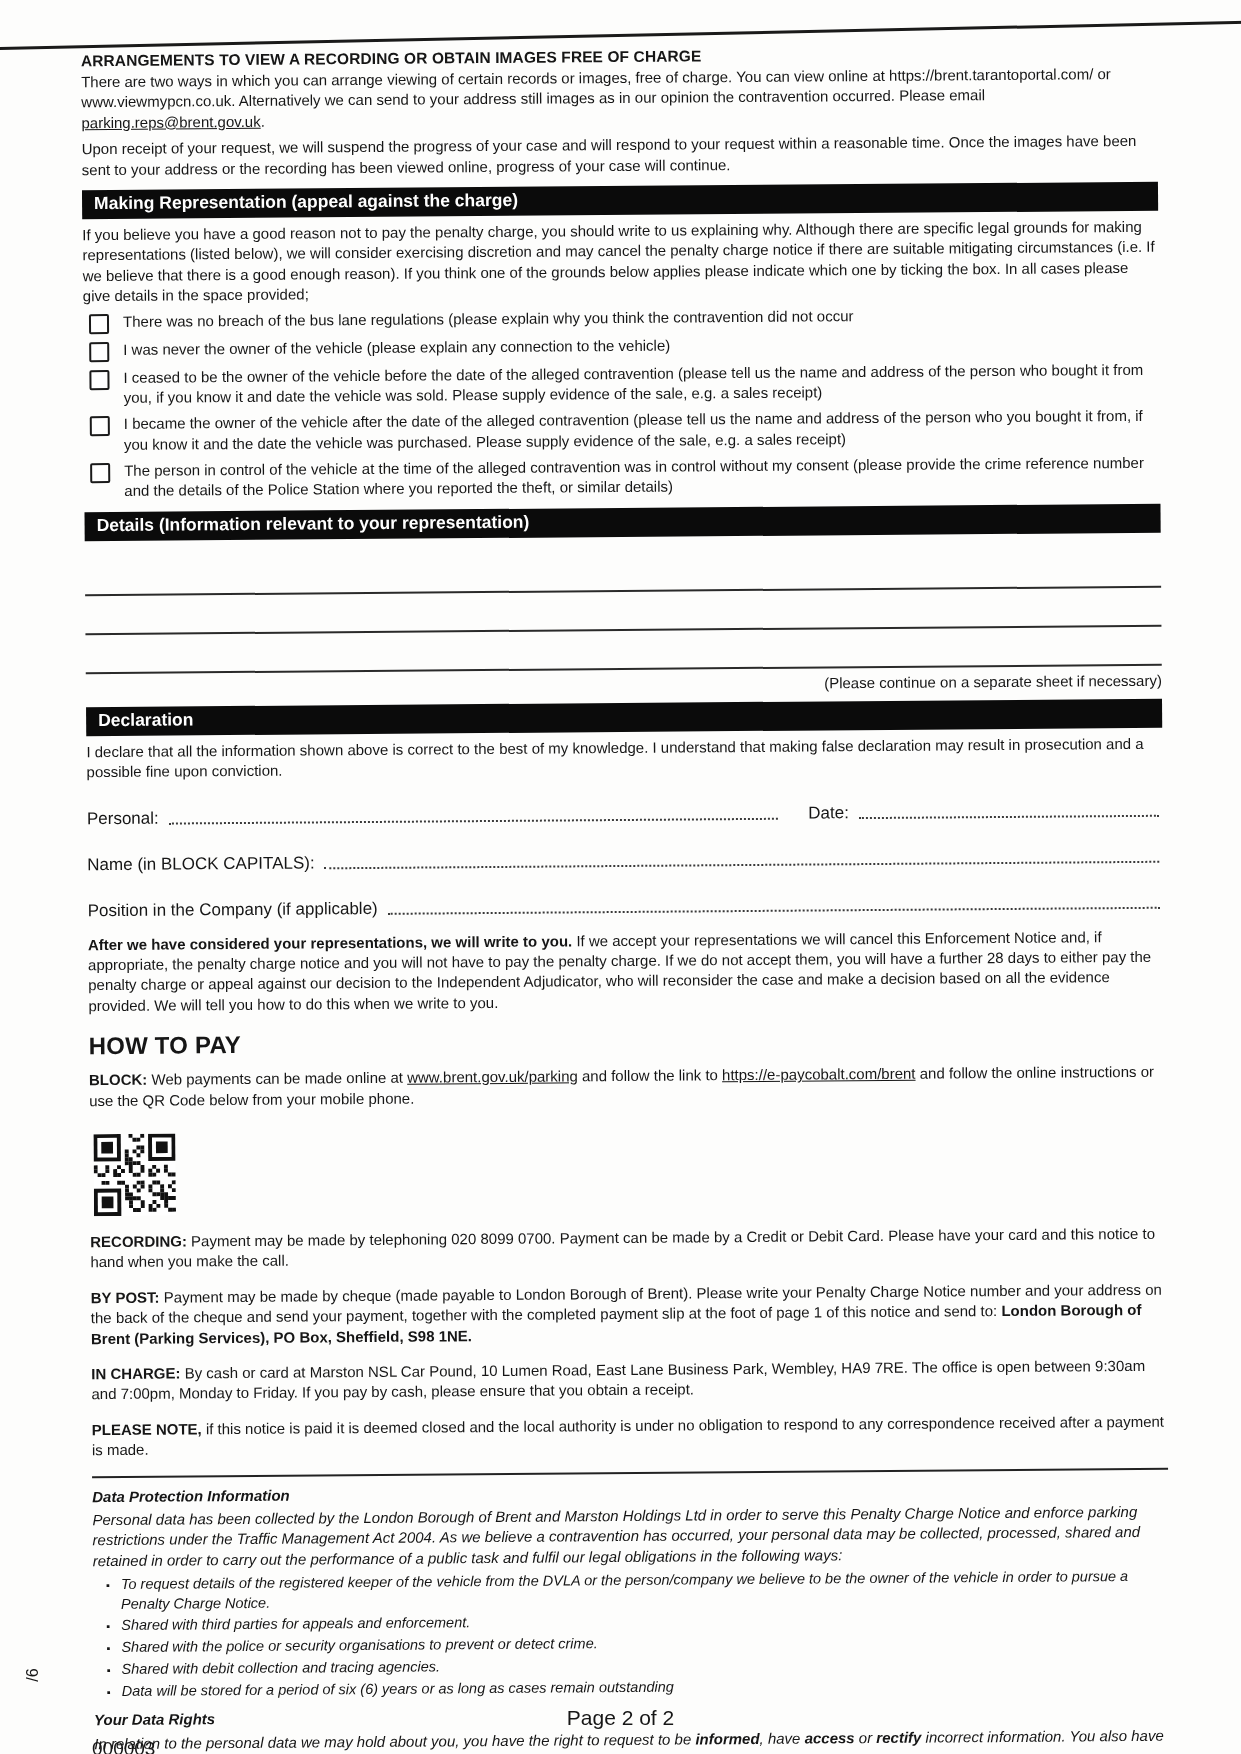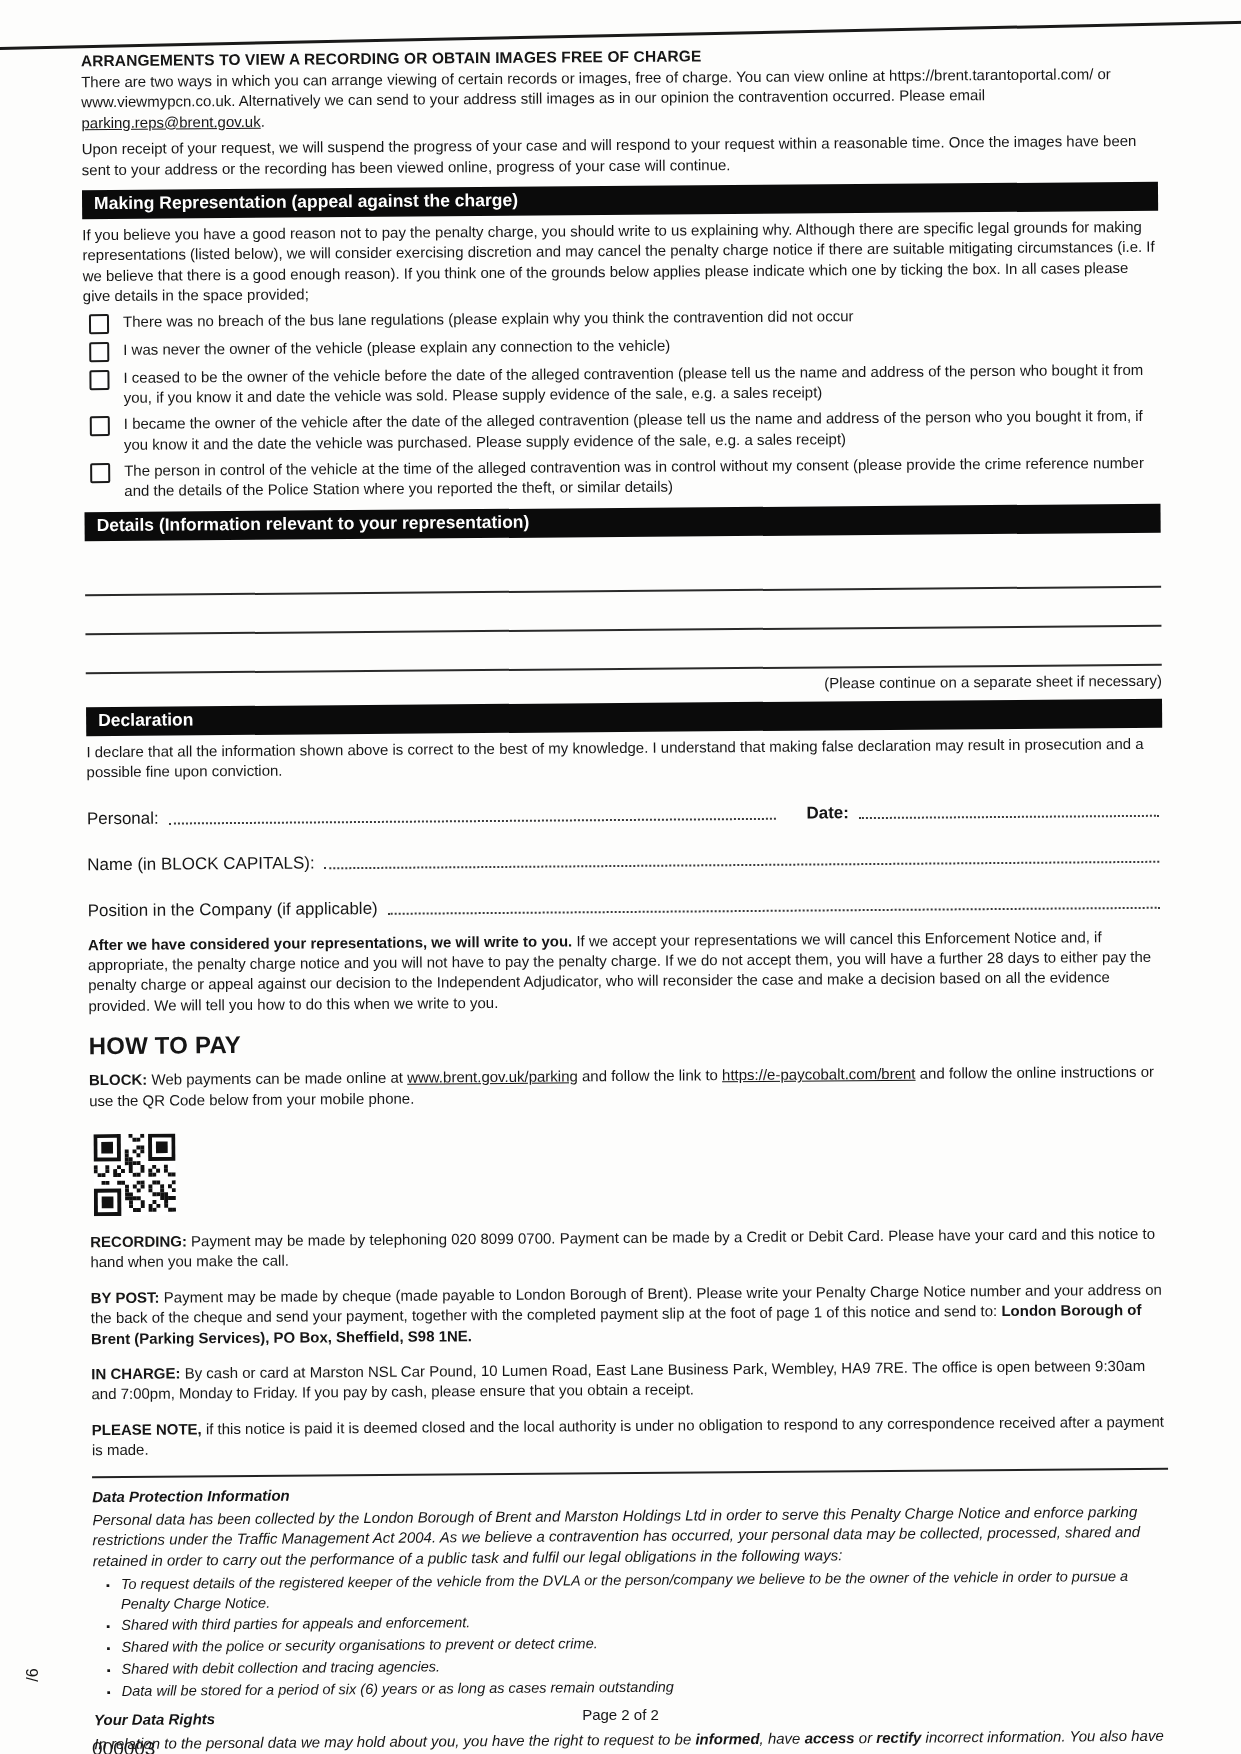--- a/index.html
+++ b/index.html
@@ -31,21 +31,21 @@
   .b { font-weight:bold; }
   .sep { border-top:2.5px solid #222; margin:14px 0 6px 0; }
   .dp { font-style:italic; font-size:14.5px; line-height:1.42; }
   .dp h3 { font-size:15px; font-weight:bold; font-style:italic; margin:8px 0 3px 0; }
   .dp ul { list-style:none; margin:4px 0 2px 2px; }
   .dp li { display:flex; margin:2px 0; }
   .dp li .bullet { flex:0 0 26px; text-align:center; font-size:11px; padding-top:3px; }
   .dp li p { flex:1; font-size:14.5px; }
   .qr { margin:8px 0 12px 4px; width:82px; height:82px; }
   .footer-page { position:absolute; left:0; top:1706px; width:1241px; text-align:center;
-    font-size:15px; }
+    font-size:21px; }
   .footer-code { position:absolute; left:92px; top:1738px; font-size:19px; }
   .side-mark { position:absolute; left:24px; top:1666px; font-size:16px;
     transform:rotate(90deg); }
   .mt6{margin-top:6px;} .mt14{margin-top:14px;}
 </style>
 </head>
 <body>
 
 <div class="sheet">
   <div class="top-edge"></div>
@@ -91,21 +91,21 @@
     <div class="rule-line"></div>
     <div class="note-right">(Please continue on a separate sheet if necessary)</div>
 
     
     <div class="bar">Declaration</div>
     <p>I declare that all the information shown above is correct to the best of my knowledge. I understand that making false declaration may result in prosecution and a possible fine upon conviction.</p>
 
     <div class="dotrow">
       <span class="lbl">Personal:</span>
       <span class="leader"></span>
-      <span class="lbl" style="padding-left:26px;font-weight:bold;">Date:</span>
+      <span class="lbl" style="padding-left:26px;">Date:</span>
       <span class="leader short"></span>
     </div>
     <div class="dotrow">
       <span class="lbl">Name (in BLOCK CAPITALS):</span>
       <span class="leader"></span>
     </div>
     <div class="dotrow">
       <span class="lbl">Position in the Company (if applicable)</span>
       <span class="leader"></span>
     </div>

